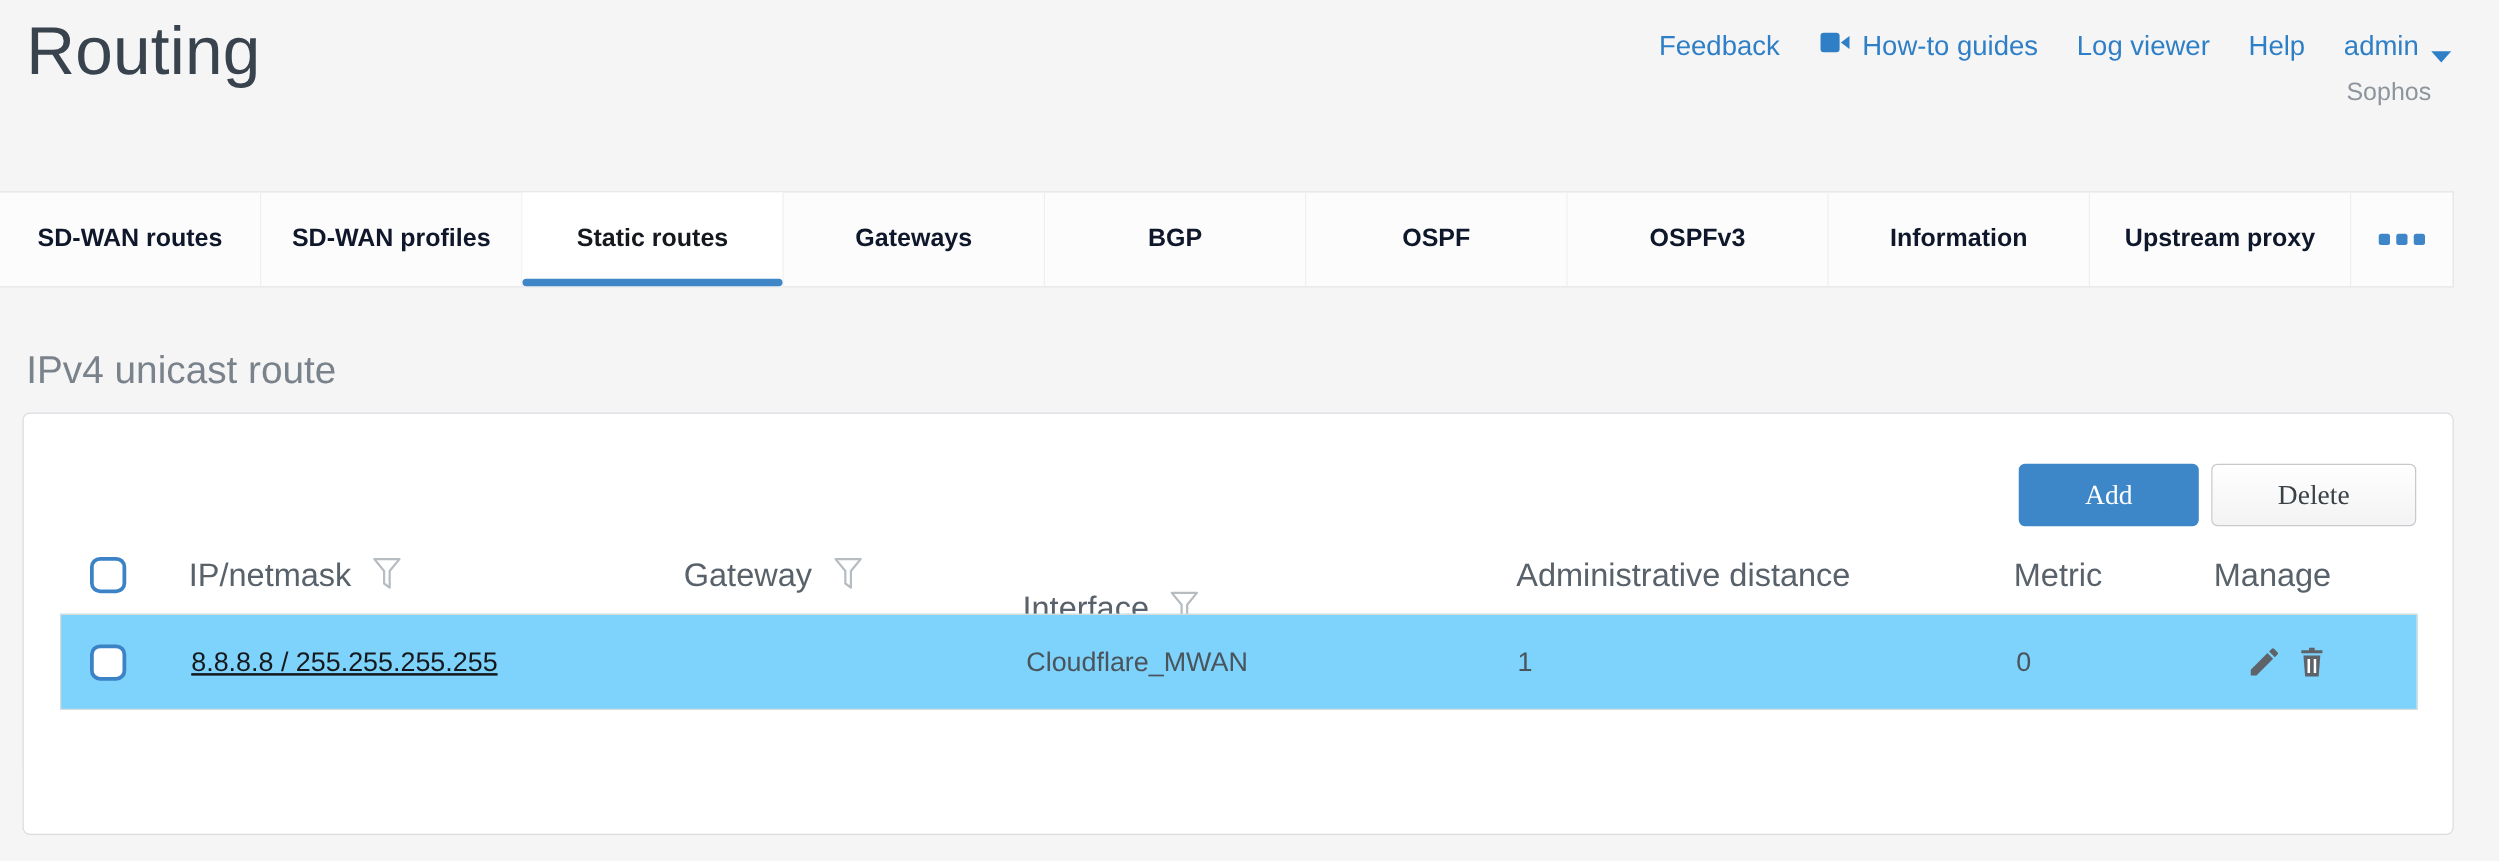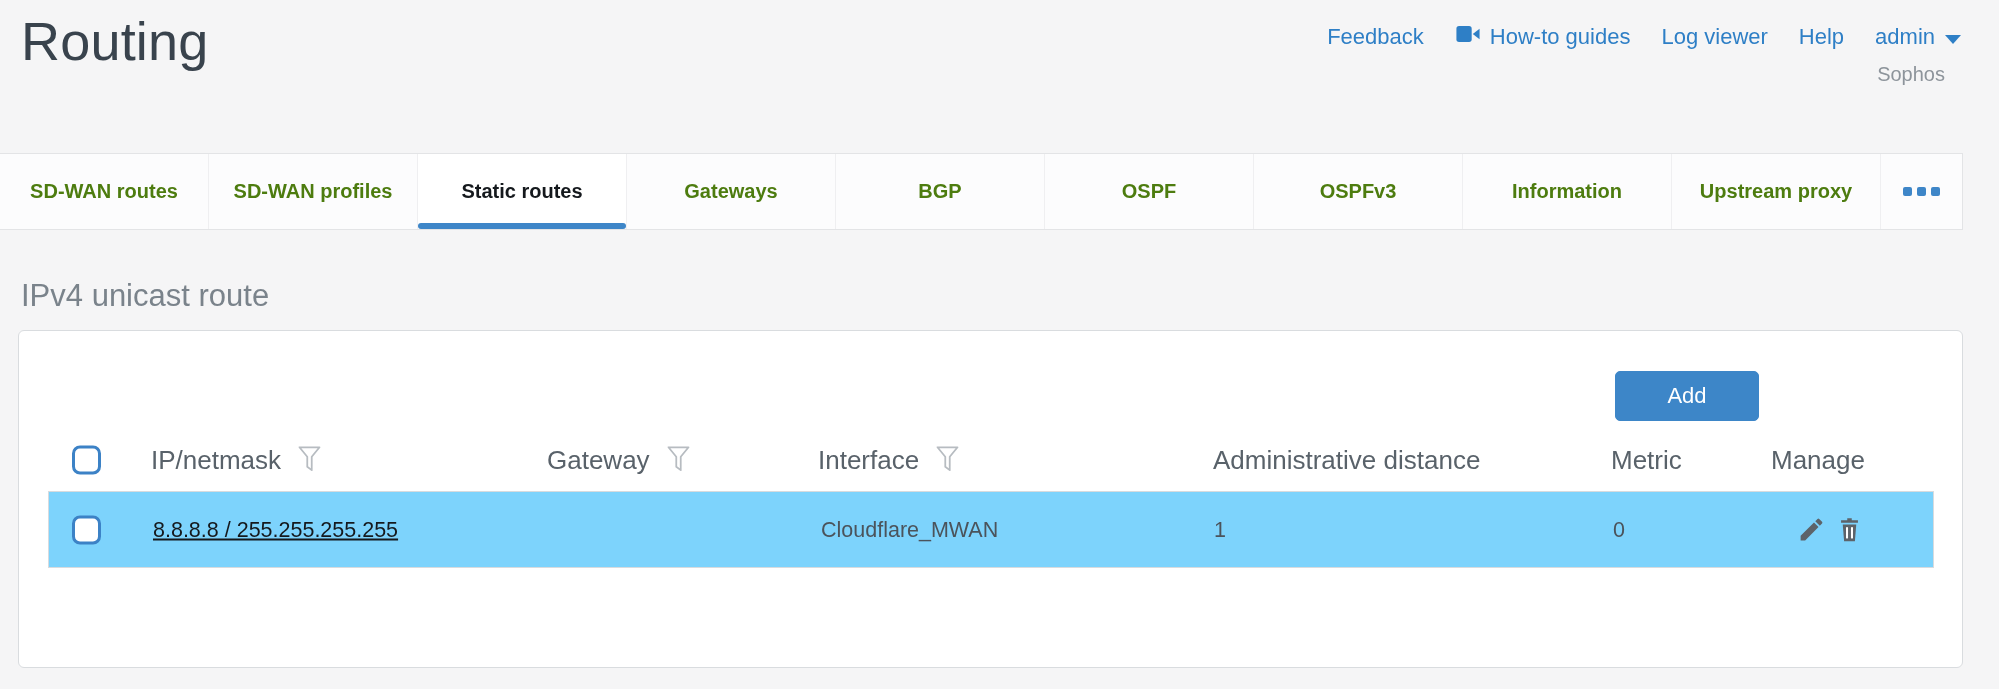--- a/index.html
+++ b/index.html
@@ -14,41 +14,41 @@
     position:absolute; left:21px; top:10px;
     font-size:54px; font-weight:500; color:#39434d; letter-spacing:.2px;
   }
   .header-links {
     position:absolute; top:24px; right:38px;
     display:flex; align-items:center; gap:31px;
     font-size:22px; color:#2e7fc6;
   }
   .header-link { cursor:pointer; white-space:nowrap; }
   .header-link.with-icon { display:flex; align-items:center; gap:9px; }
-  .user-menu { display:flex; align-items:center; gap:10px; cursor:pointer; }
+  .user-menu { display:flex; align-items:flex-end; gap:10px; cursor:pointer; }
   .caret-down {
     width:0; height:0; margin-top:4px;
     border-left:8px solid transparent; border-right:8px solid transparent;
     border-top:9px solid #2e7fc6;
   }
   .brand-label {
     position:absolute; top:63px; right:54px;
     font-size:20px; color:#8d949b;
   }
 
   
   .tab-bar {
     position:absolute; left:0; top:153px; width:1963px; height:77px;
     background:#fcfcfd; display:flex;
     border-top:1px solid #e3e4e6; border-bottom:1px solid #e3e4e6; border-right:1px solid #e3e4e6;
   }
   .tab {
     position:relative; width:209px; flex:0 0 209px;
     display:flex; align-items:center; justify-content:center;
-    font-size:20px; font-weight:700; color:#4d7c0f;
+    font-size:20px; font-weight:700; color:#0f172a;
     border-right:1px solid #efeff1; cursor:pointer; white-space:nowrap;
   }
   .tab.active { background:#ffffff; color:#15191d; }
   .tab-underline {
     position:absolute; left:0; right:0; bottom:0; height:6px;
     background:#3e86c8; border-radius:3px;
   }
   .tab-overflow {
     flex:1; display:flex; align-items:center; justify-content:center; gap:5px; cursor:pointer;
   }
@@ -60,40 +60,40 @@
     font-size:31px; font-weight:400; color:#7a838b;
   }
 
   .card {
     position:absolute; left:18px; top:330px; width:1945px; height:338px;
     background:#ffffff; border:1px solid #d9dcdf; border-radius:6px;
   }
 
   
   .btn { position:absolute; top:40px; height:50px; border-radius:5px;
-    font-family:Liberation Sans, sans-serif; font-size:22px;
+    font-family:Liberation Serif, serif; font-size:22px;
     display:flex; align-items:center; justify-content:center; cursor:pointer; }
   .btn-add { left:1596px; width:144px; background:#3d86c8; color:#ffffff; border:1px solid #3d86c8; }
   .btn-delete { left:1750px; width:164px; background:linear-gradient(#ffffff,#f3f3f4);
     color:#3a4147; border:1px solid #c7cacd; }
 
   
   .thead { position:absolute; left:0; top:105px; width:100%; height:48px; }
   .thead .cell { position:absolute; top:50%; transform:translateY(-50%);
     display:flex; align-items:flex-start; gap:15px;
     font-size:26px; color:#59626a; white-space:nowrap; }
   .checkbox {
     position:absolute; width:29px; height:29px;
     border:3px solid #3c82c6; border-radius:8px; background:#ffffff; cursor:pointer;
   }
   .thead .checkbox { left:53px; top:50%; transform:translateY(-50%); }
 
   .col-ip        { left:132px; }
   .col-gateway   { left:528px; }
-  .col-interface { left:799px; }
+  .col-interface { left:799px;margin-top:27px; }
   .col-admin     { left:1194px; }
   .col-metric    { left:1592px; }
   .col-manage    { left:1752px; }
 
   .funnel-icon { display:inline-flex; cursor:pointer; }
 
   
   .data-row {
     position:absolute; left:29px; top:160px; width:1886px; height:77px;
     border:1px solid #d8dbde; background:#7dd3fc;
@@ -170,20 +170,21 @@
       <span class="overflow-dot"></span>
       <span class="overflow-dot"></span>
     </div>
   </div>
 
   <div class="section-title">IPv4 unicast route</div>
 
   <div class="card">
 
     <button class="btn btn-add">Add</button>
+    <button class="btn btn-delete">Delete</button>
 
     <div class="thead">
       <span class="checkbox"></span>
 
       <span class="cell col-ip">
         <span>IP/netmask</span>
         <span class="funnel-icon">
           <svg width="27" height="29" viewBox="0 0 24 26">
             <path d="M3 2.5 h18 l-7 8.5 v12 l-4 -3 v-9 L3 2.5 z" fill="none" stroke="#b7bcc1" stroke-width="1.6" stroke-linejoin="round"></path>
           </svg>

